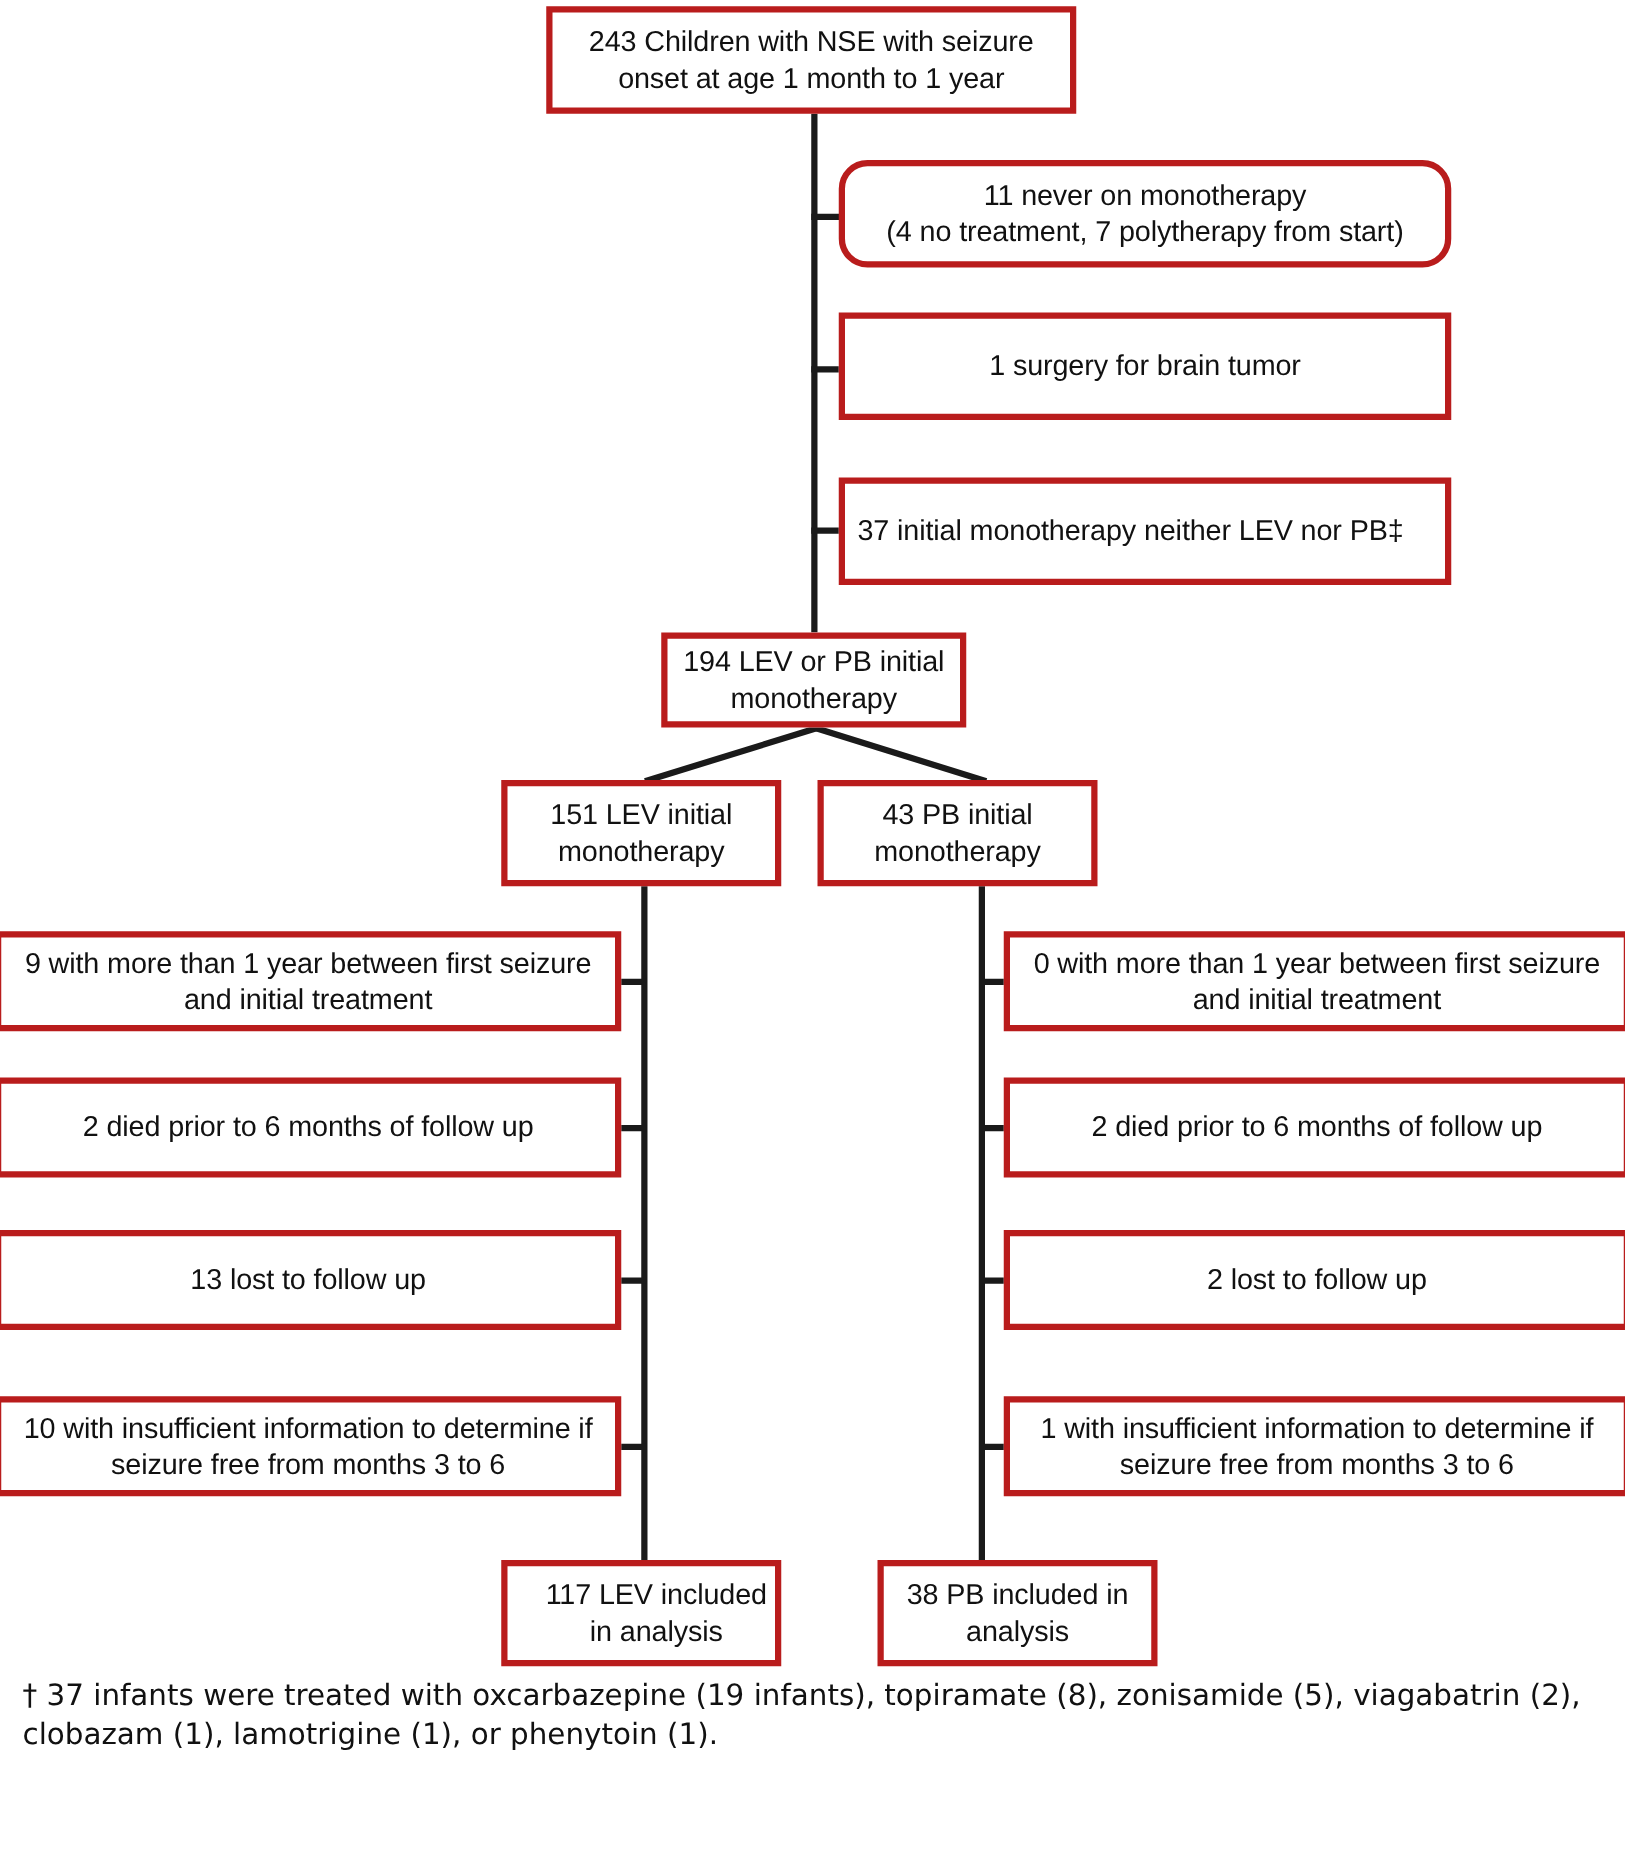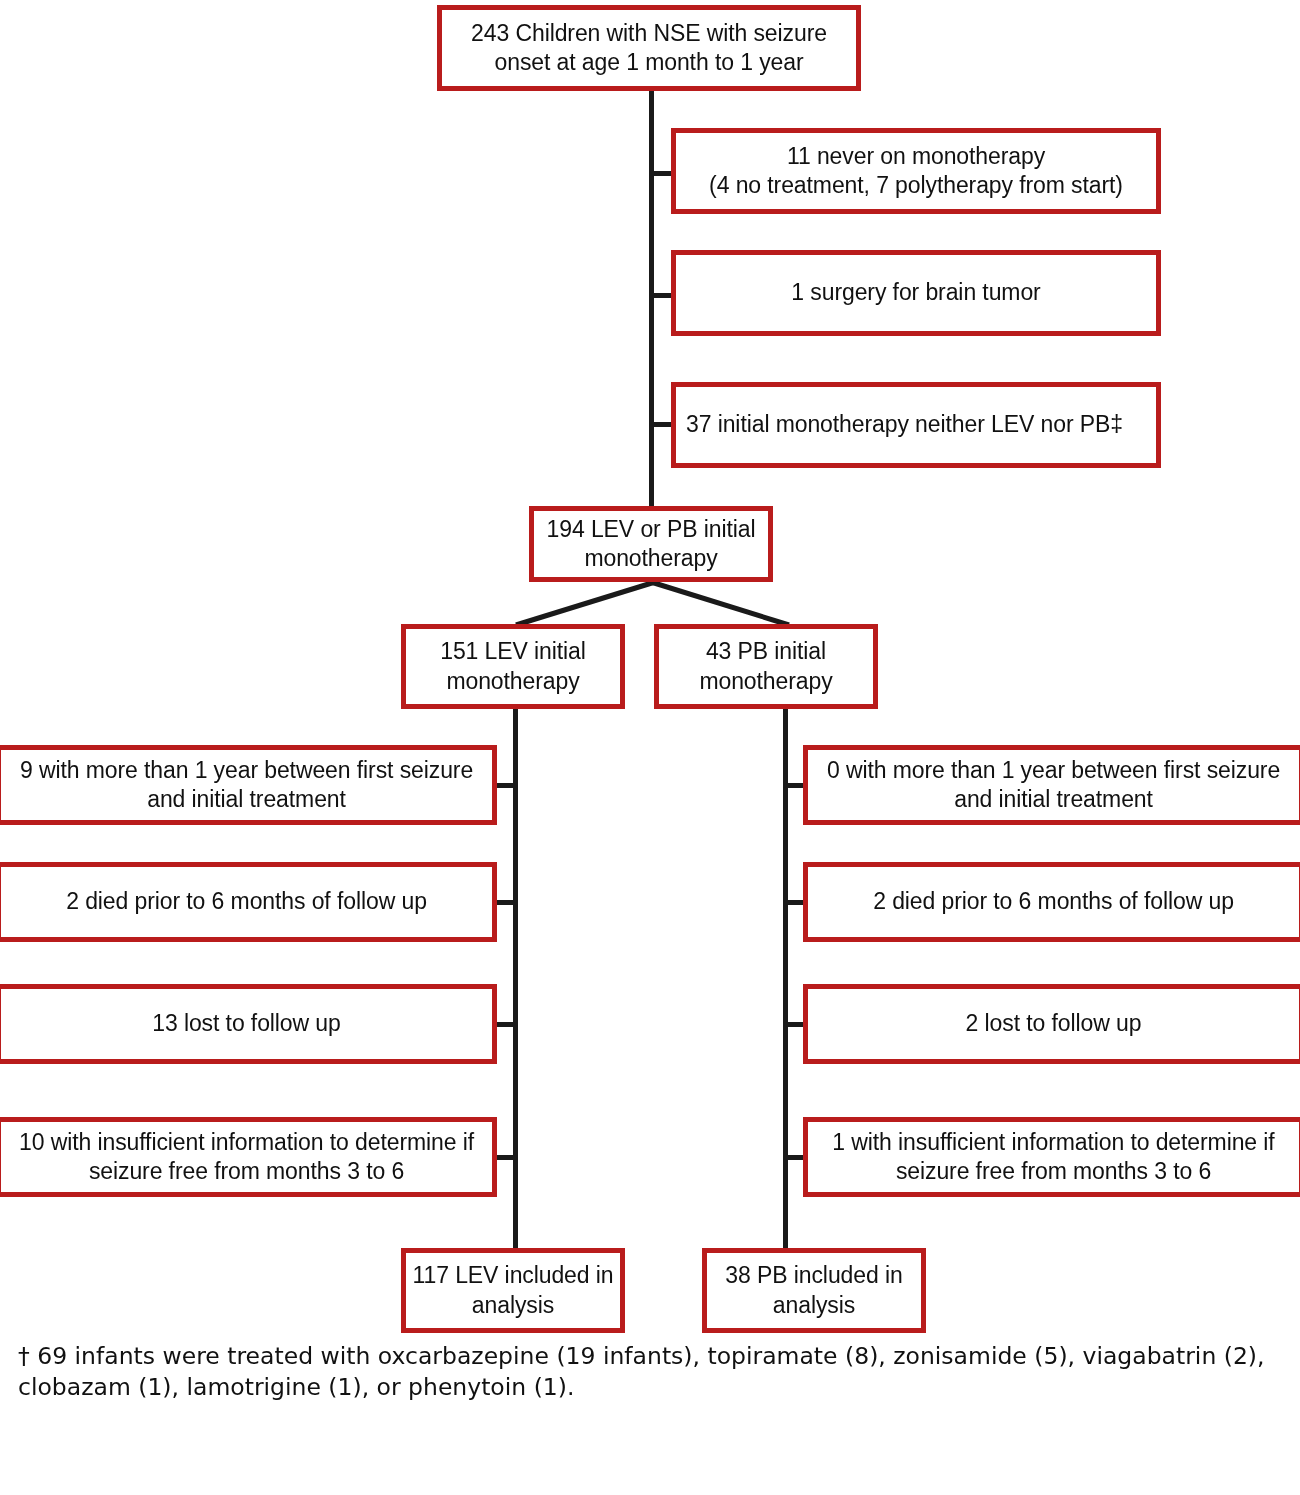--- a/index.html
+++ b/index.html
@@ -108,21 +108,21 @@
 
     <div class="conn" style="left:786px; top:783px; width:26px; height:5px;"></div>
     <div class="conn" style="left:786px; top:900px; width:26px; height:5px;"></div>
     <div class="conn" style="left:786px; top:1022px; width:26px; height:5px;"></div>
     <div class="conn" style="left:786px; top:1155px; width:26px; height:5px;"></div>
 
     <div class="node" style="left:437px; top:5px; width:424px; height:86px;">
       <span>243 Children with NSE with seizure onset at age 1 month to 1 year</span>
     </div>
 
-    <div class="node" style="left:671px; top:128px; width:490px; height:86px; flex-direction:column;">
+    <div class="node" style="left:671px; top:128px; width:490px; height:86px; flex-direction:column;border-radius:23px;">
       <span>11 never on monotherapy</span>
       <span>(4 no treatment, 7 polytherapy from start)</span>
     </div>
 
     <div class="node" style="left:671px; top:250px; width:490px; height:86px;">
       <span>1 surgery for brain tumor</span>
     </div>
 
     <div class="node leftalign" style="left:671px; top:382px; width:490px; height:86px;">
       <span>37 initial monotherapy neither LEV nor PB‡</span>
@@ -165,27 +165,27 @@
     </div>
 
     <div class="node" style="left:803px; top:984px; width:501px; height:80px;">
       <span>2 lost to follow up</span>
     </div>
 
     <div class="node" style="left:803px; top:1117px; width:501px; height:80px;">
       <span>1 with insufficient information to determine if seizure free from months 3 to 6</span>
     </div>
 
-    <div class="node" style="left:401px; top:1248px; width:224px; height:85px;">
+    <div class="node" style="left:401px; top:1248px; width:224px; height:85px;padding-left:24px;">
       <span>117 LEV included in analysis</span>
     </div>
 
     <div class="node" style="left:673px; top:1248px; width:224px; height:85px;margin-left:29px;">
       <span>38 PB included in analysis</span>
     </div>
 
   </div>
 
   <div id="caption">
-    <p>† 69 infants were treated with oxcarbazepine (19 infants), topiramate (8), zonisamide (5), viagabatrin (2), clobazam (1), lamotrigine (1), or phenytoin (1).</p>
+    <p>† 37 infants were treated with oxcarbazepine (19 infants), topiramate (8), zonisamide (5), viagabatrin (2), clobazam (1), lamotrigine (1), or phenytoin (1).</p>
   </div>
 
 </div>
 
 </body></html>

